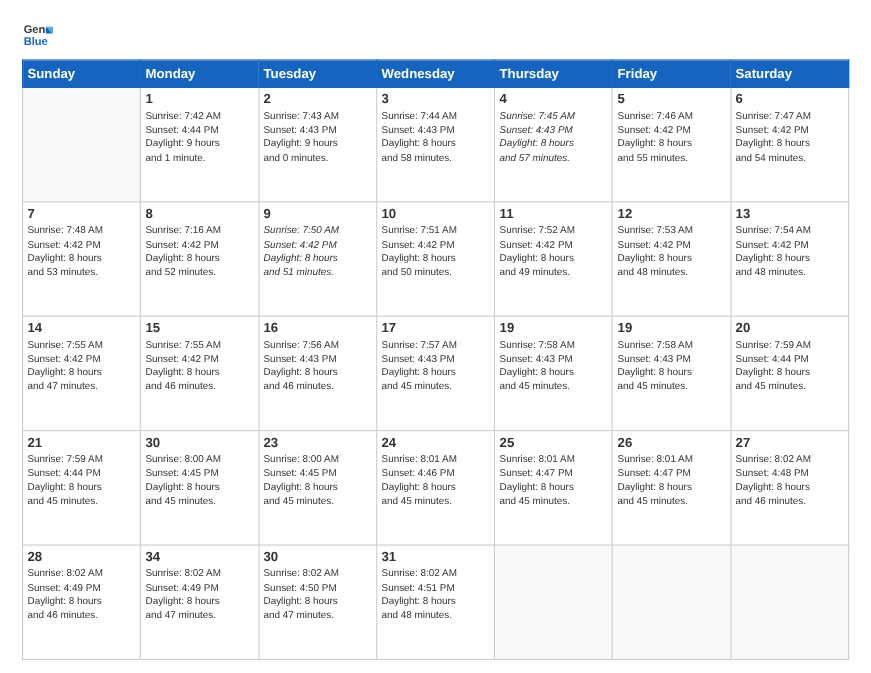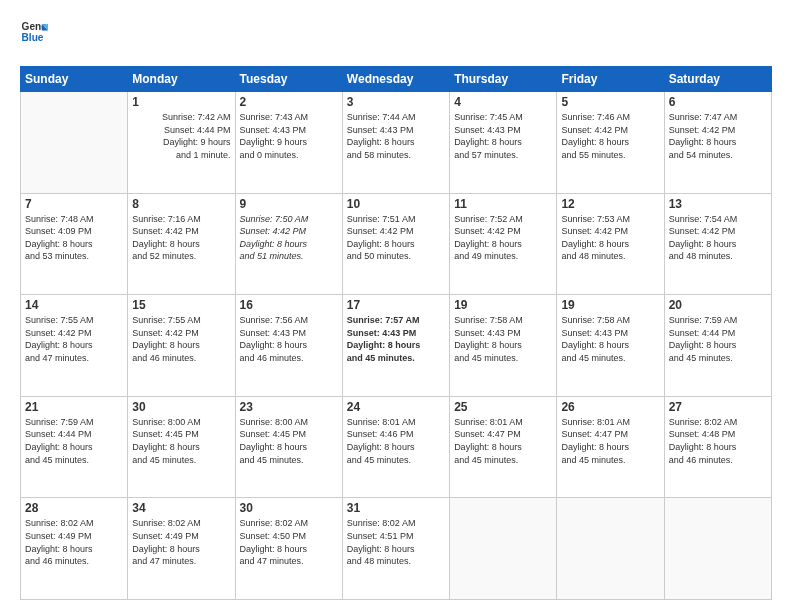--- a/index.html
+++ b/index.html
@@ -45,21 +45,20 @@
       font-size: 14px;
       color: #333;
       font-style: italic;
     }
     .calendar {
       flex: 1;
       border: 1px solid #ccc;
       border-collapse: collapse;
       width: 100%;
       table-layout: fixed;
-      margin-top: 12px;
     }
     .calendar th {
       background-color: #1565c0;
       color: #fff;
       font-size: 12px;
       font-weight: bold;
       padding: 5px 4px;
       border: 1px solid #1565c0;
       text-align: left;
     }
@@ -117,42 +116,42 @@
           <th>Thursday</th>
           <th>Friday</th>
           <th>Saturday</th>
         </tr>
     </thead>
     <tbody id="calendar-body">
     <tr>
           <td class="empty-cell"></td>
           <td>
             <span class="day-num">1</span>
-            <div class="day-info" style="white-space: pre-line; text-align: right;">Sunrise: 7:42 AM
+            <div class="day-info" style="white-space: pre-line;">Sunrise: 7:42 AM
 Sunset: 4:44 PM
 Daylight: 9 hours
 and 1 minute.</div>
           </td>
           <td>
             <span class="day-num">2</span>
             <div class="day-info" style="white-space: pre-line;">Sunrise: 7:43 AM
 Sunset: 4:43 PM
 Daylight: 9 hours
 and 0 minutes.</div>
           </td>
           <td>
             <span class="day-num">3</span>
             <div class="day-info" style="white-space: pre-line;">Sunrise: 7:44 AM
 Sunset: 4:43 PM
 Daylight: 8 hours
 and 58 minutes.</div>
           </td>
           <td>
             <span class="day-num">4</span>
-            <div class="day-info" style="white-space: pre-line;">Sunrise: 7:45 AM
+            <div class="day-info" style="white-space: pre-line; font-style: italic;">Sunrise: 7:45 AM
 Sunset: 4:43 PM
 Daylight: 8 hours
 and 57 minutes.</div>
           </td>
           <td>
             <span class="day-num">5</span>
             <div class="day-info" style="white-space: pre-line;">Sunrise: 7:46 AM
 Sunset: 4:42 PM
 Daylight: 8 hours
 and 55 minutes.</div>
@@ -162,21 +161,21 @@
             <div class="day-info" style="white-space: pre-line;">Sunrise: 7:47 AM
 Sunset: 4:42 PM
 Daylight: 8 hours
 and 54 minutes.</div>
           </td>
         </tr>
         <tr>
           <td>
             <span class="day-num">7</span>
             <div class="day-info" style="white-space: pre-line;">Sunrise: 7:48 AM
-Sunset: 4:09 PM
+Sunset: 4:42 PM
 Daylight: 8 hours
 and 53 minutes.</div>
           </td>
           <td>
             <span class="day-num">8</span>
             <div class="day-info" style="white-space: pre-line;">Sunrise: 7:16 AM
 Sunset: 4:42 PM
 Daylight: 8 hours
 and 52 minutes.</div>
           </td>
@@ -233,21 +232,21 @@
           </td>
           <td>
             <span class="day-num">16</span>
             <div class="day-info" style="white-space: pre-line;">Sunrise: 7:56 AM
 Sunset: 4:43 PM
 Daylight: 8 hours
 and 46 minutes.</div>
           </td>
           <td>
             <span class="day-num">17</span>
-            <div class="day-info" style="white-space: pre-line; font-weight: bold;">Sunrise: 7:57 AM
+            <div class="day-info" style="white-space: pre-line;">Sunrise: 7:57 AM
 Sunset: 4:43 PM
 Daylight: 8 hours
 and 45 minutes.</div>
           </td>
           <td>
             <span class="day-num">19</span>
             <div class="day-info" style="white-space: pre-line;">Sunrise: 7:58 AM
 Sunset: 4:43 PM
 Daylight: 8 hours
 and 45 minutes.</div>

